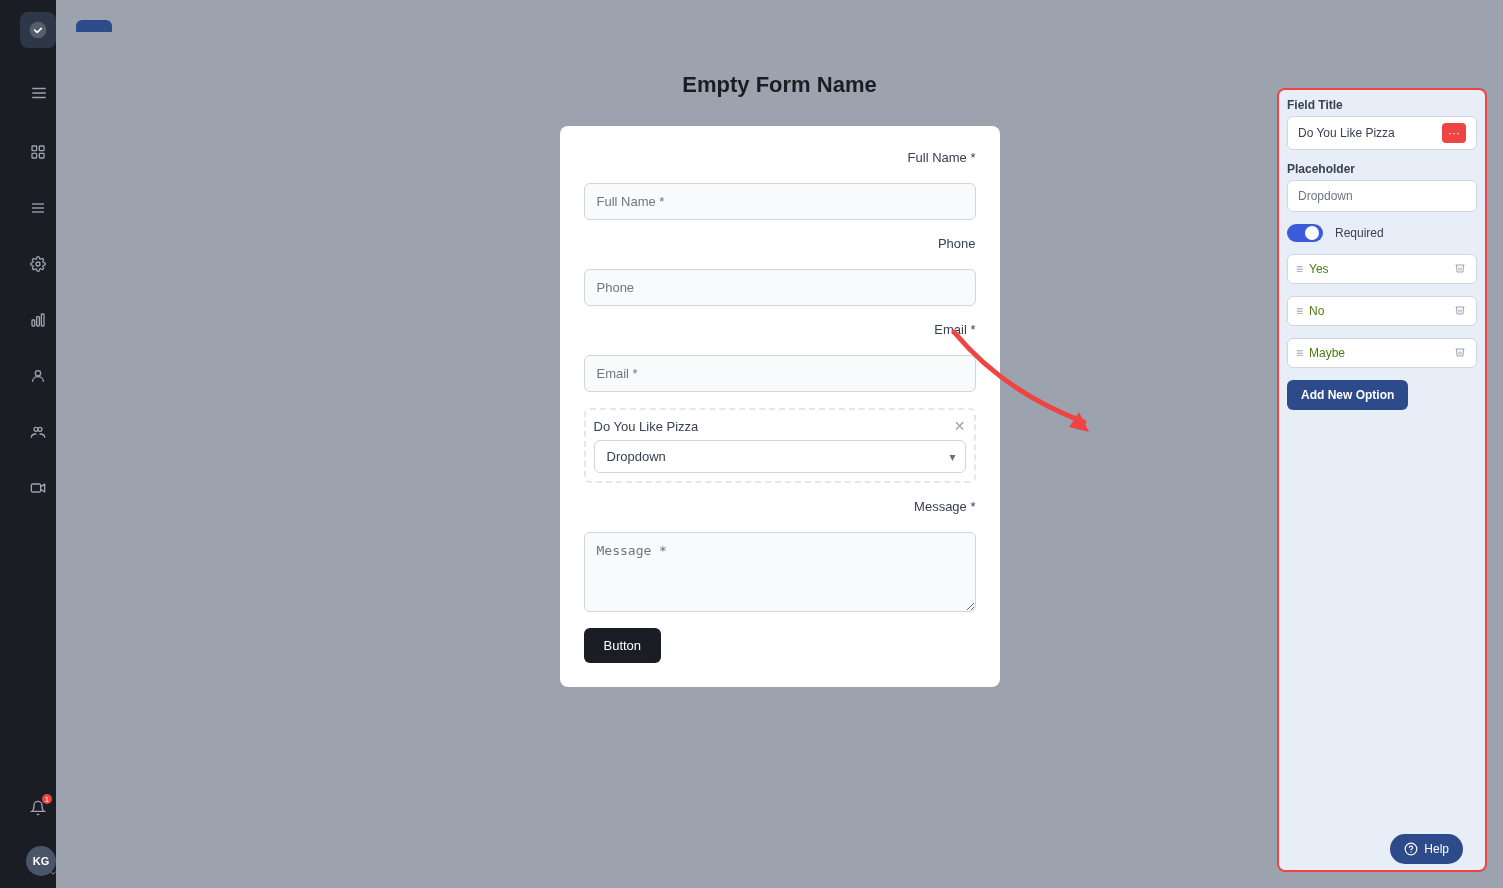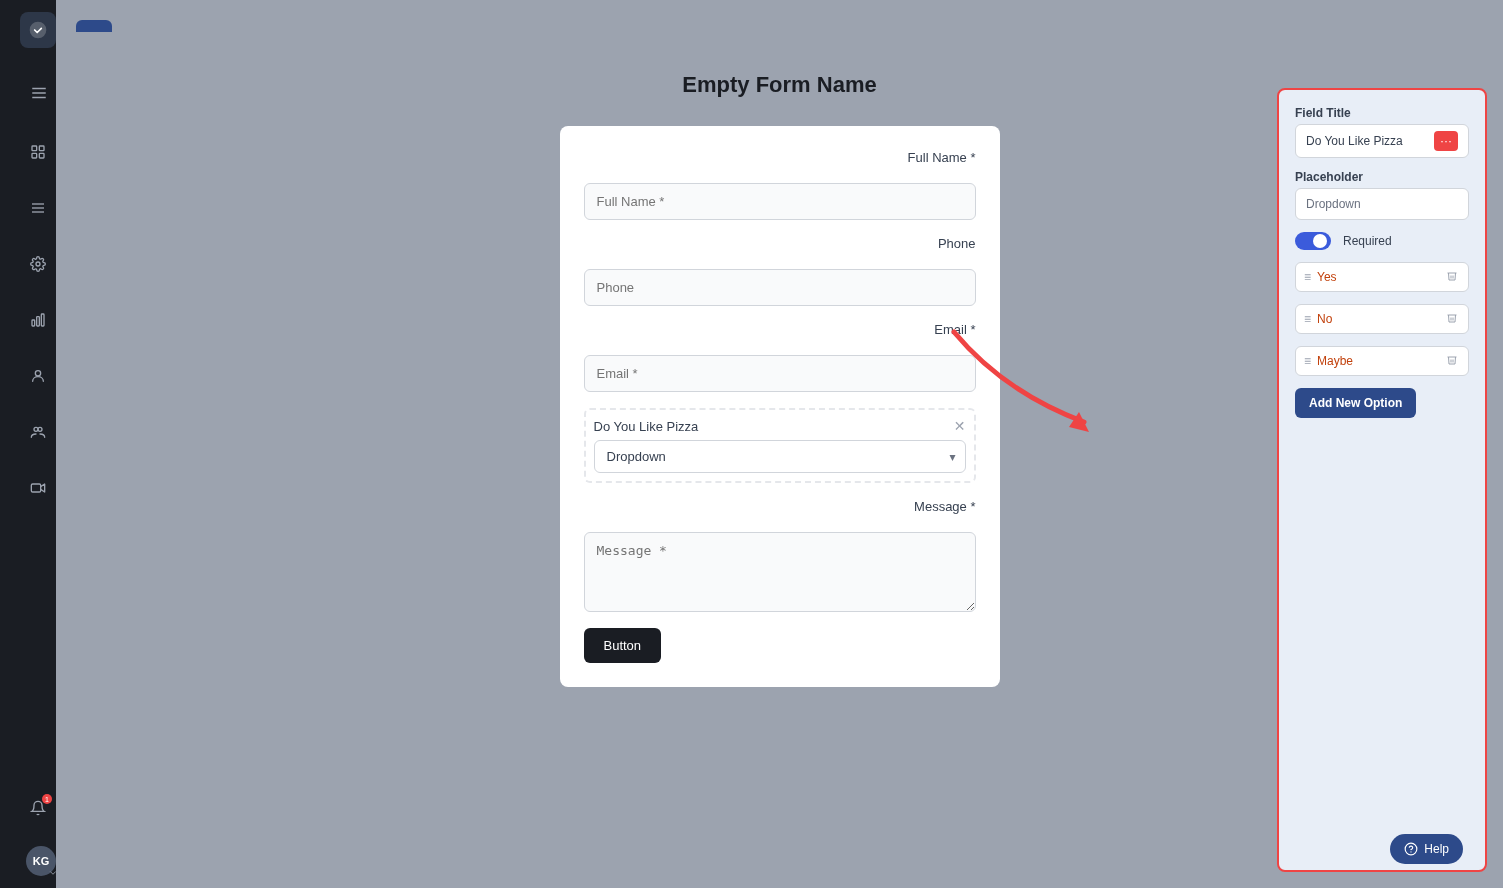--- a/index.html
+++ b/index.html
@@ -227,21 +227,21 @@
 
     
     .right-panel {
       position: absolute;
       top: 56px;
       right: 16px;
       width: 210px;
       background: #e8eef7;
       border: 2px solid #ef4444;
       border-radius: 8px;
-      padding: 16px;
+      padding: 8px;
       display: flex;
       flex-direction: column;
       gap: 12px;
       bottom: 16px;
     }
 
     .panel-section-label {
       font-size: 12px;
       font-weight: 600;
       color: #374151;
@@ -324,21 +324,21 @@
 
     .option-drag-icon {
       color: #9ca3af;
       font-size: 12px;
       cursor: grab;
     }
 
     .option-value {
       flex: 1;
       font-size: 12px;
-      color: #c2410c;
+      color: #4d7c0f;
     }
 
     .option-delete-btn {
       background: none;
       border: none;
       cursor: pointer;
       color: #9ca3af;
       font-size: 14px;
       padding: 0 2px;
     }

